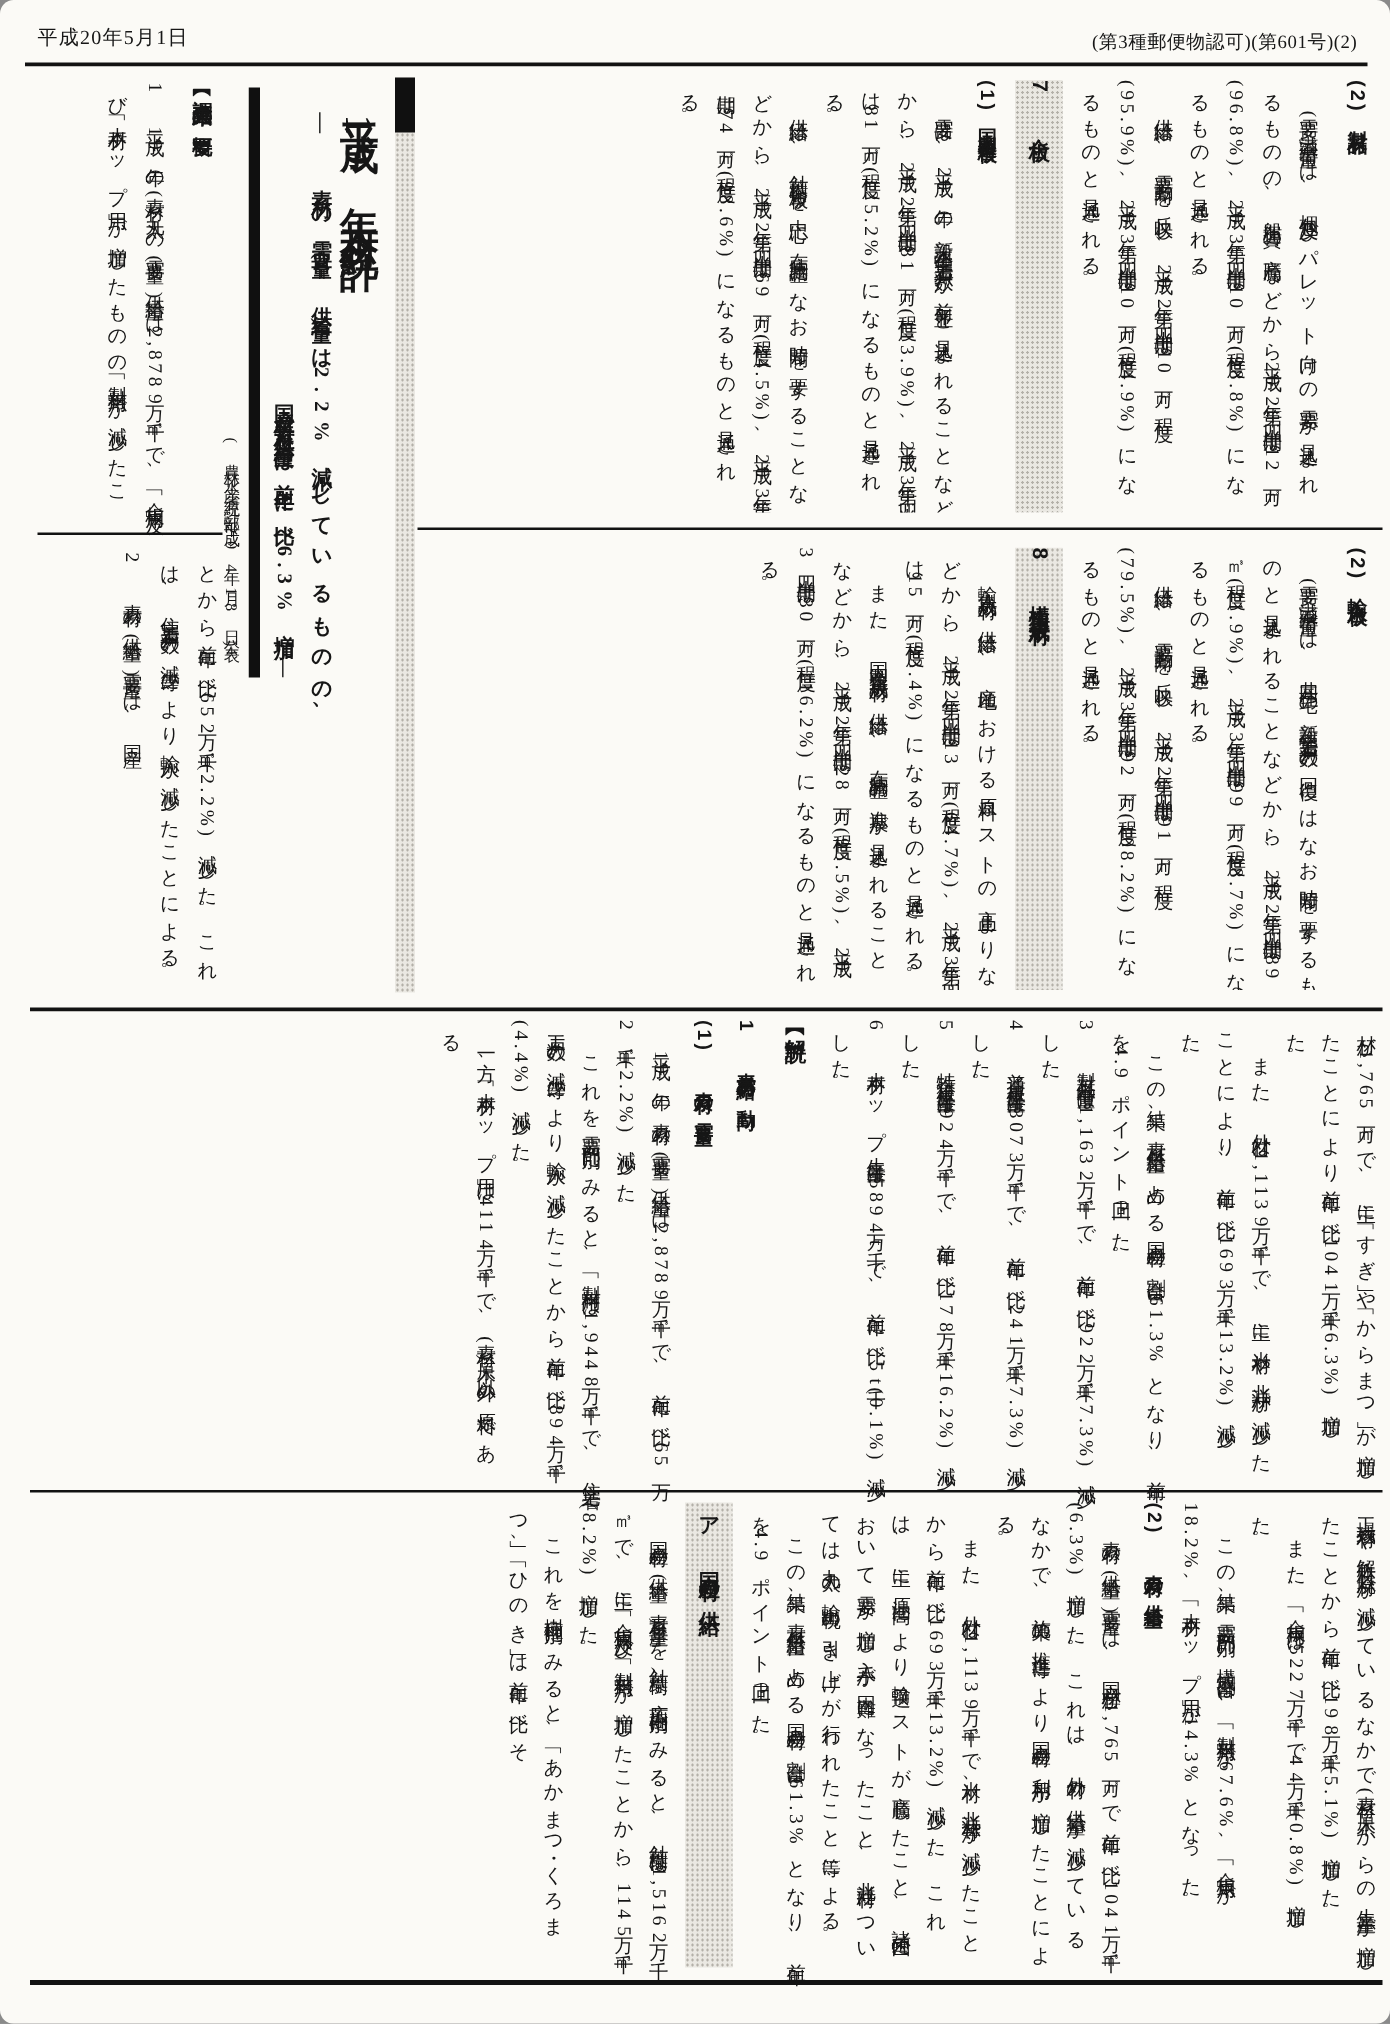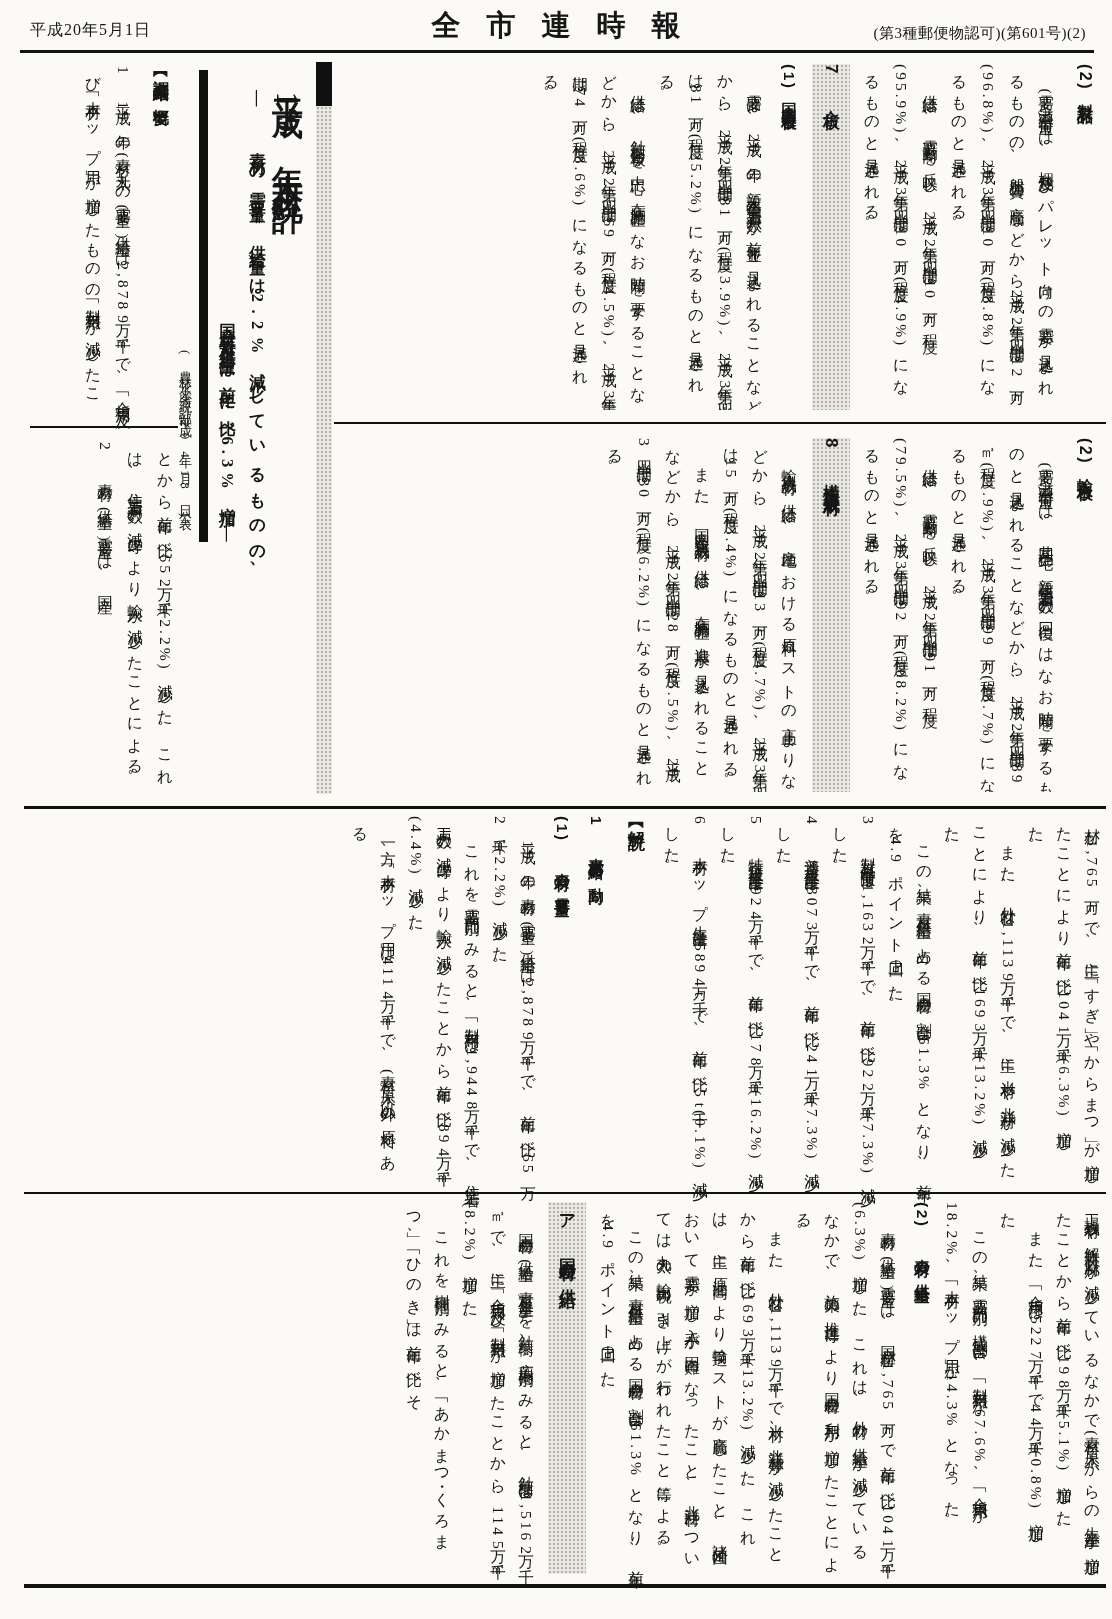--- a/index.html
+++ b/index.html
@@ -1,20 +1,20 @@
 <!DOCTYPE html>
 <html lang="ja"><head>
 <meta charset="utf-8">
 <style>
   html,body{margin:0;padding:0;background:#8a8a8a;}
   .page{
     position:relative; width:1112px; height:1619px;
     background:#fbfaf6; color:#161616;
     font-family:"Liberation Serif","DejaVu Serif",serif;
-    overflow:hidden; margin:0 auto;
+    overflow:hidden; margin:0 auto;border-radius:11px;
   }
   
   .mast-date{position:absolute;left:30px;top:20px;font-size:16px;letter-spacing:1px;}
   .mast-title{
     position:absolute;left:0;right:0;top:6px;text-align:center;
     font-size:29px;font-weight:900;letter-spacing:26px;text-indent:26px;
     font-family:"Liberation Serif","DejaVu Serif",serif;
   }
   .mast-issue{position:absolute;right:26px;top:24px;font-size:15px;letter-spacing:.5px;font-family:Liberation Serif, serif;}
   .rule{position:absolute;background:#121212;}
@@ -81,21 +81,20 @@
   .tb-sub2{right:94px;top:248px;font-size:16.5px;font-weight:bold;letter-spacing:5px;}
   .tb-bar{position:absolute;right:124px;top:8px;width:9px;height:472px;background:#101010;}
   .tb-credit{right:138px;top:288px;font-size:13px;letter-spacing:6px;}
 </style>
 </head>
 <body>
 
 <div class="page">
 
   <div class="mast-date">平成20年5月1日</div>
-  <div class="mast-title">全市連時報</div>
   <div class="mast-issue">(第3種郵便物認可)(第601号)(2)</div>
   <div class="rule rule-head"></div>
 
   <section class="vrow row1">
     <h3 class="sec-head">(2)製材品</h3>
     <p>　需要(港頭出荷量)は、梱包及びパレット向けの需要が見込まれるものの、船運賃の高騰などから平成20年第2四半期は12万㎥程度(96.8%)、平成20年第3四半期は10万㎥程度(98.8%)になるものと見通される。</p>
     <p>　供給は、需要動向を反映し、平成20年第2四半期は10万㎥程度(95.9%)、平成20年第3四半期は10万㎥程度(94.9%)になるものと見通される。</p>
     <div class="strip">7　合板</div>
     <h4 class="sub-head">(1)国内製造合板</h4>
     <p>　需要は、平成20年の新設木造住宅着工戸数が前年並と見込まれることなどから、平成20年第2四半期は81万㎥程度(113.9%)、平成20年第3四半期は81万㎥程度(125.2%)になるものと見通される。</p>

